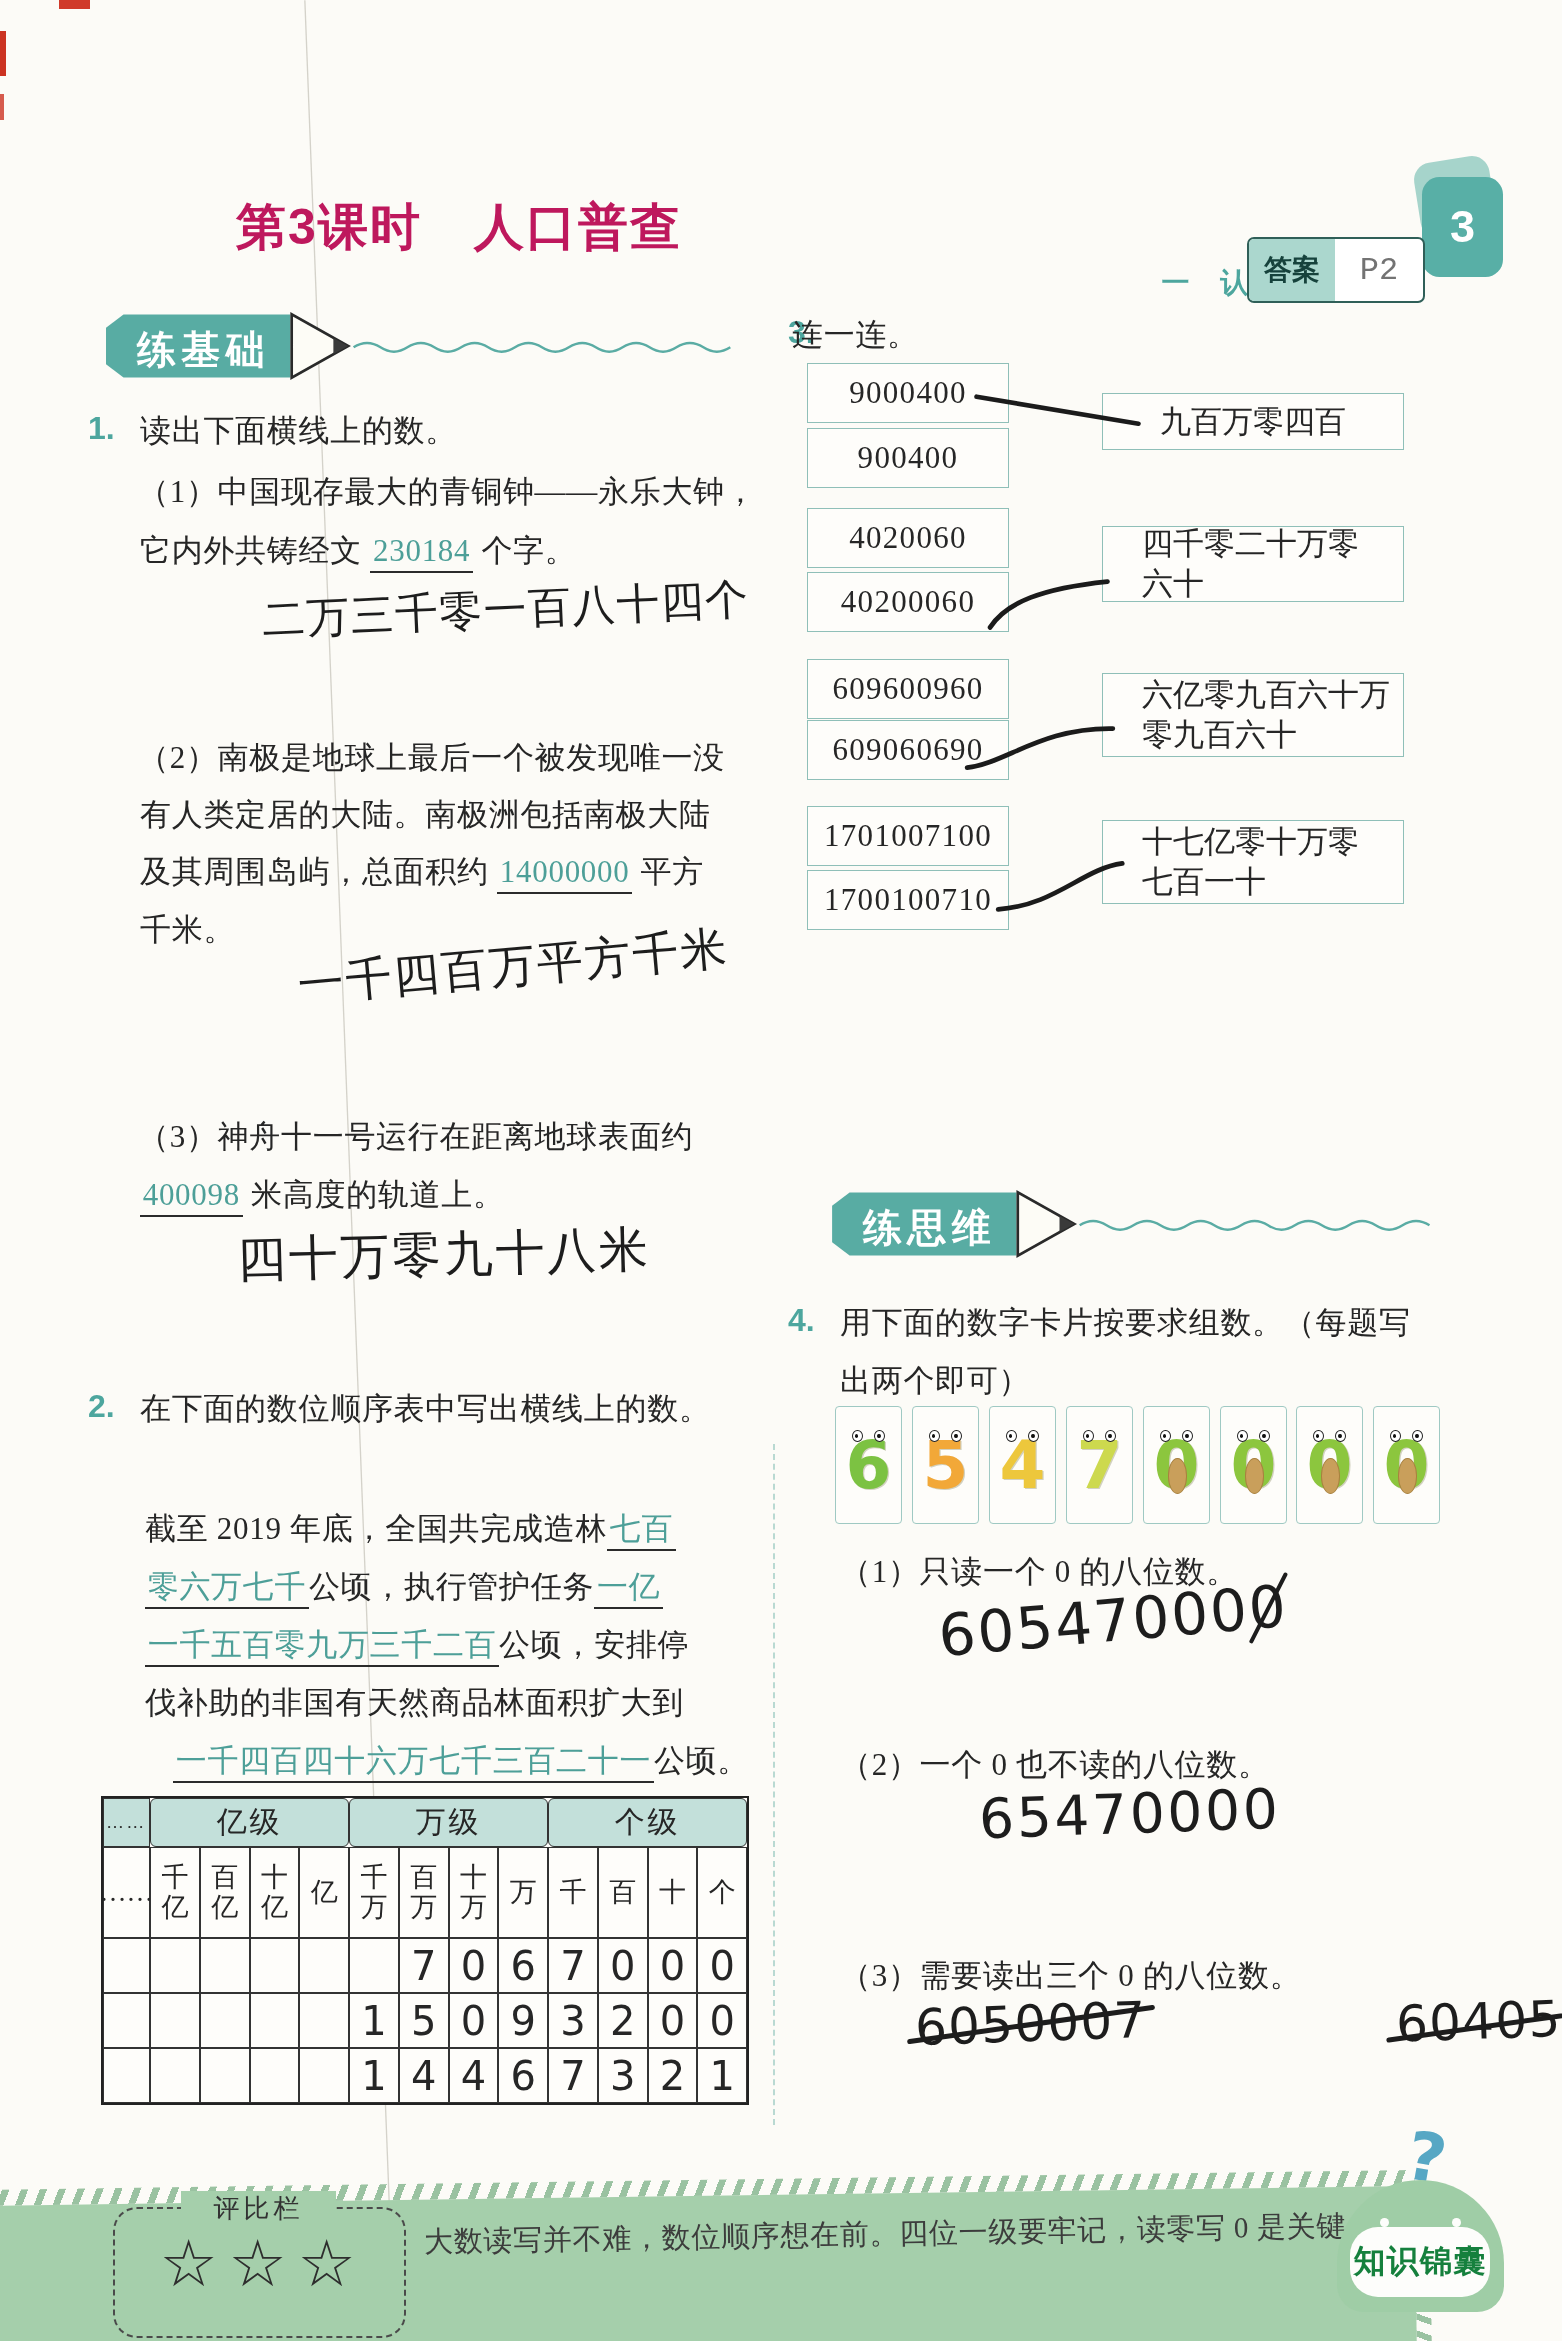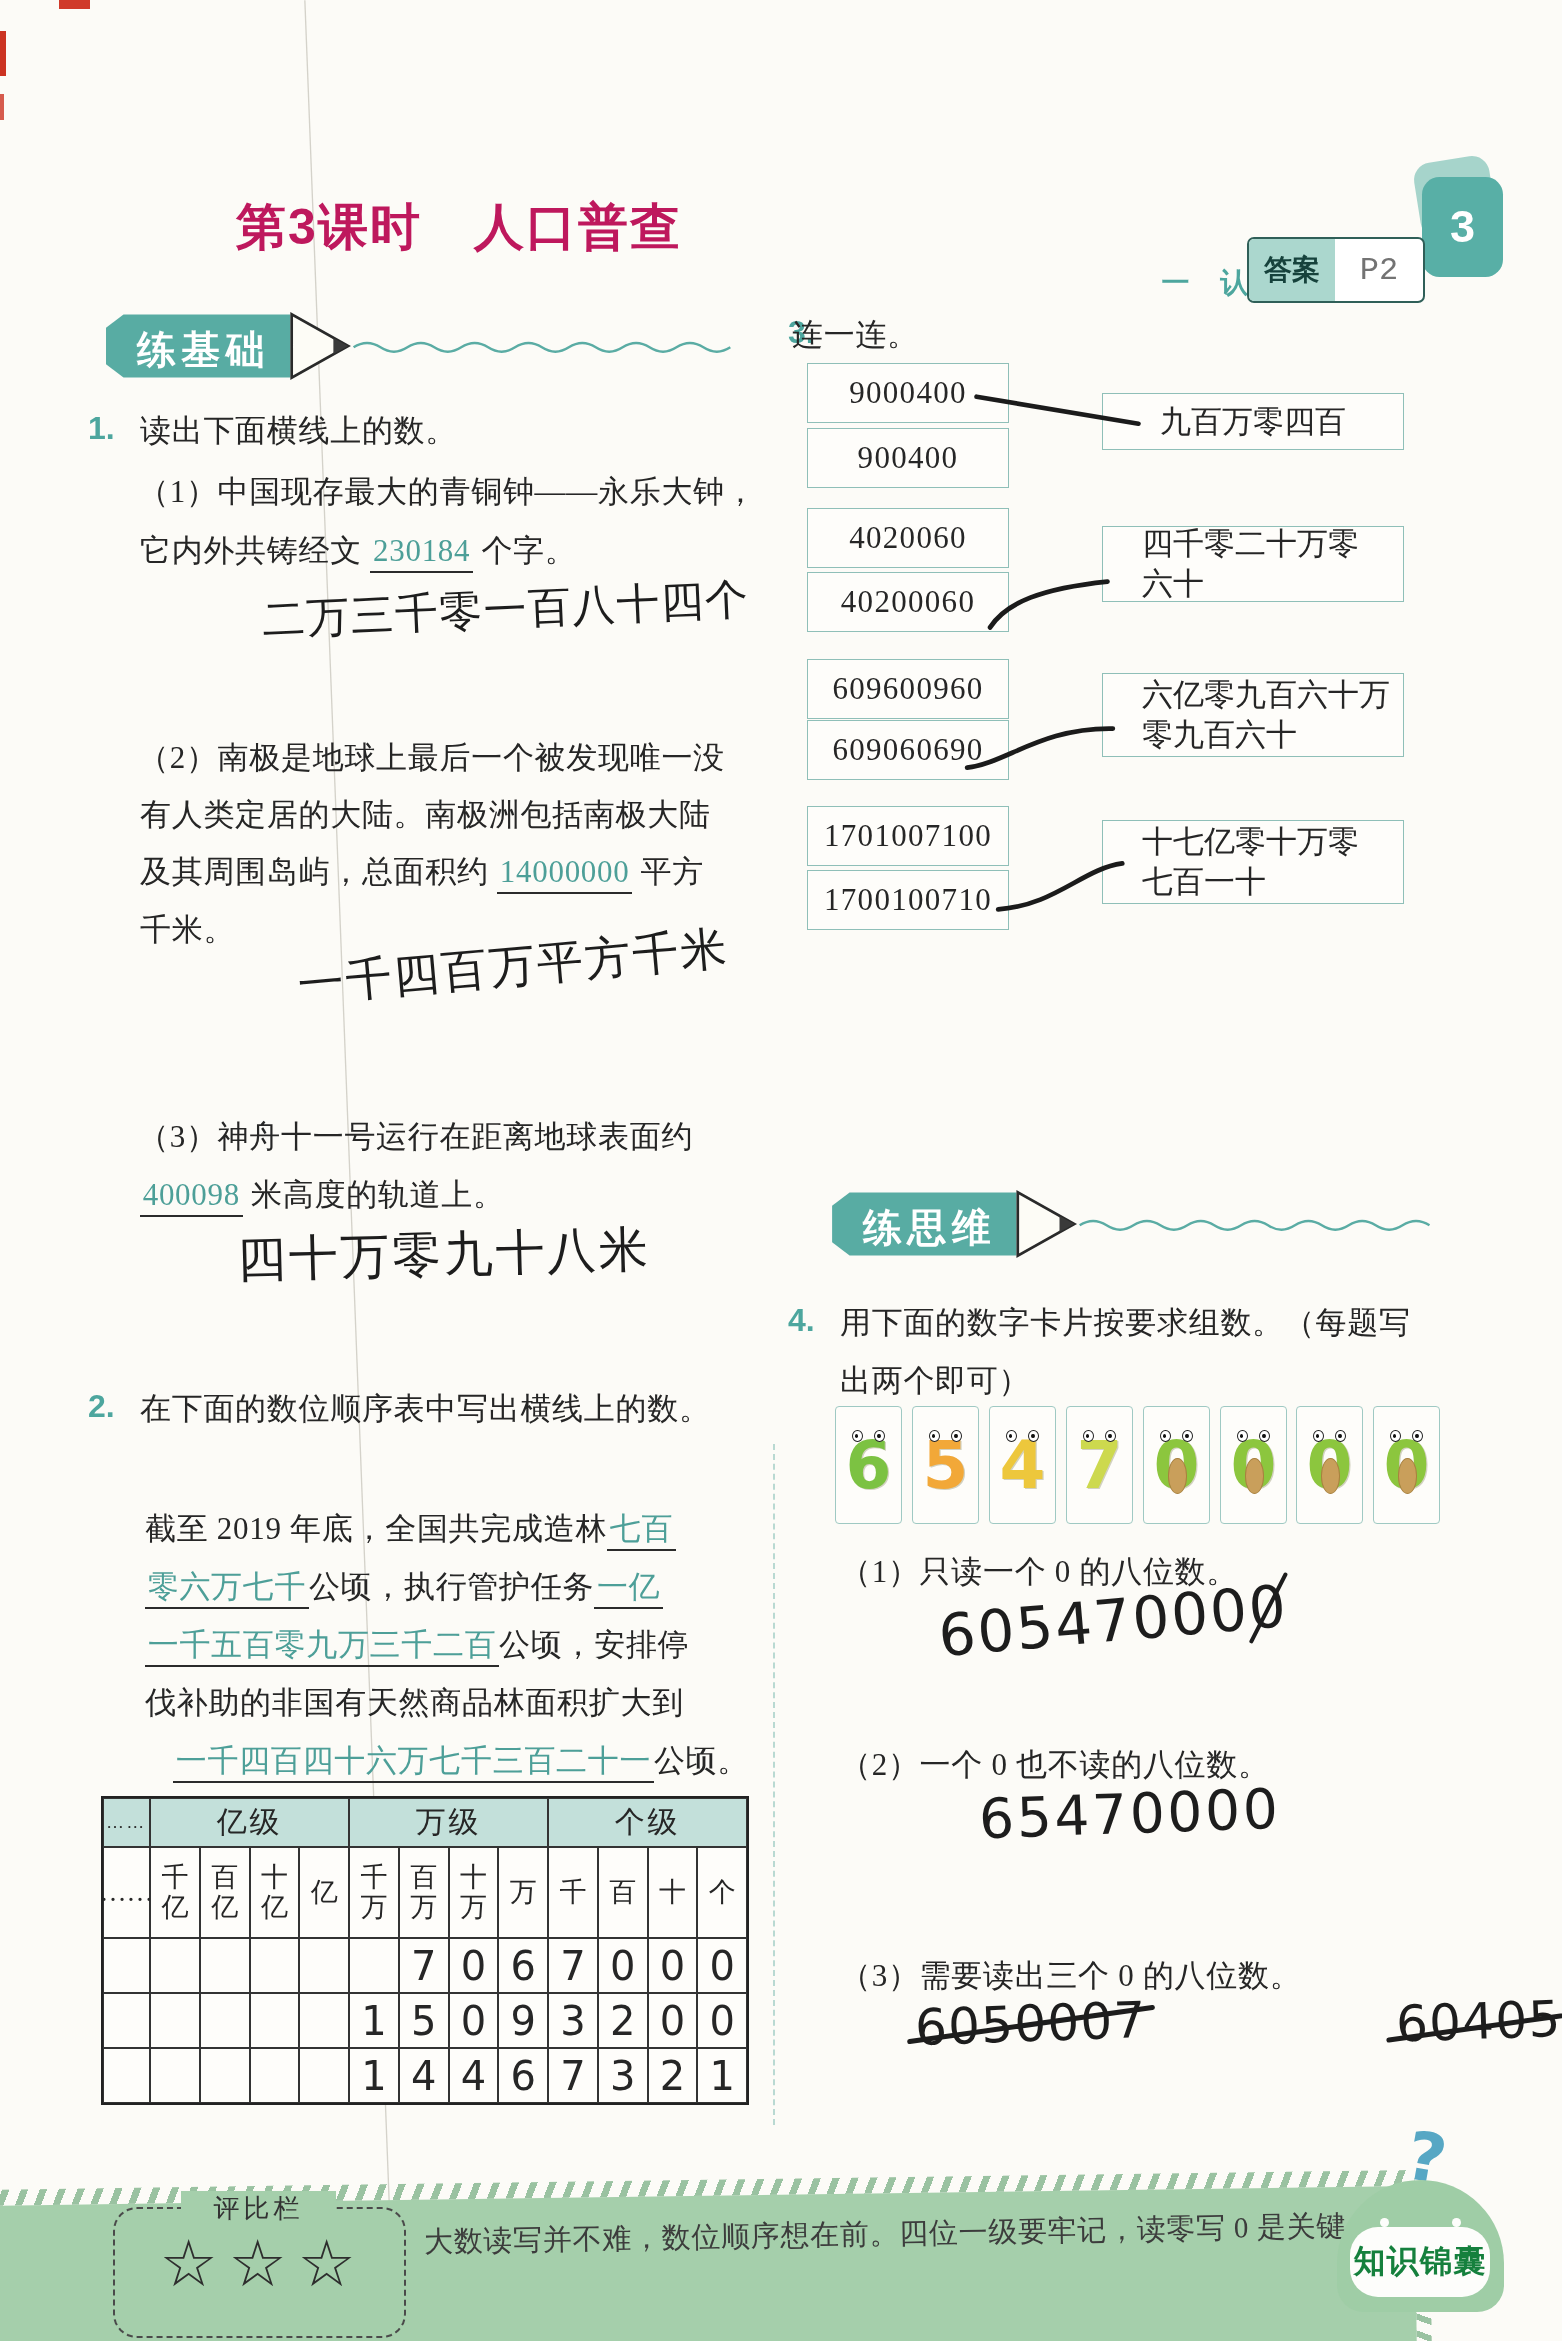--- a/index.html
+++ b/index.html
@@ -33,21 +33,21 @@
   .hw{position:absolute;font-family:"DejaVu Sans",sans-serif;color:#1d1d1d;white-space:nowrap;}
   
   .pv-table{position:absolute;left:101px;top:1796px;width:644px;border:2px solid #222;
     display:grid;grid-template-columns:47px repeat(12,1fr);background:#fefdfa;}
   .pv-table>div{border:1px solid #333;display:flex;align-items:center;justify-content:center;}
   .pv-g{height:47px;background:#c3e0da;font-size:30px;letter-spacing:2.7px;}
   .pv-dots{background:#c3e0da;font-size:17.5px;}
   .pv-dots2{font-size:17.5px;}
   .pv-c{height:89px;font-size:27px;line-height:1.1;word-break:break-all;text-align:center;padding:0 8px;}
   .pv-d{height:53px;font-family:"DejaVu Sans",sans-serif;font-size:40px;line-height:40px;overflow:visible;}
-  .span4{grid-column:span 4;}
+  .span4{grid-column:span 4;border-radius:6px;}
   
   .n-box{position:absolute;left:807px;width:200px;height:58px;border:1.7px solid #8fbfb8;background:#fefdfa;
     display:flex;align-items:center;justify-content:center;font-size:31px;letter-spacing:1.3px;}
   .l-box{position:absolute;left:1102px;width:302px;border:1.7px solid #8fbfb8;background:#fefdfa;
     display:flex;flex-direction:column;justify-content:center;font-size:31px;line-height:40px;padding-left:39px;box-sizing:border-box;}
   .l-box.center{padding-left:0;align-items:center;}
   
   .card{position:absolute;top:1406px;width:65px;height:116px;border:1.7px solid #9fc9c3;border-radius:4px;
     background:#fefdfa;display:flex;align-items:center;justify-content:center;}
   .card-digit{font-family:"DejaVu Sans",sans-serif;font-weight:bold;font-size:66px;

